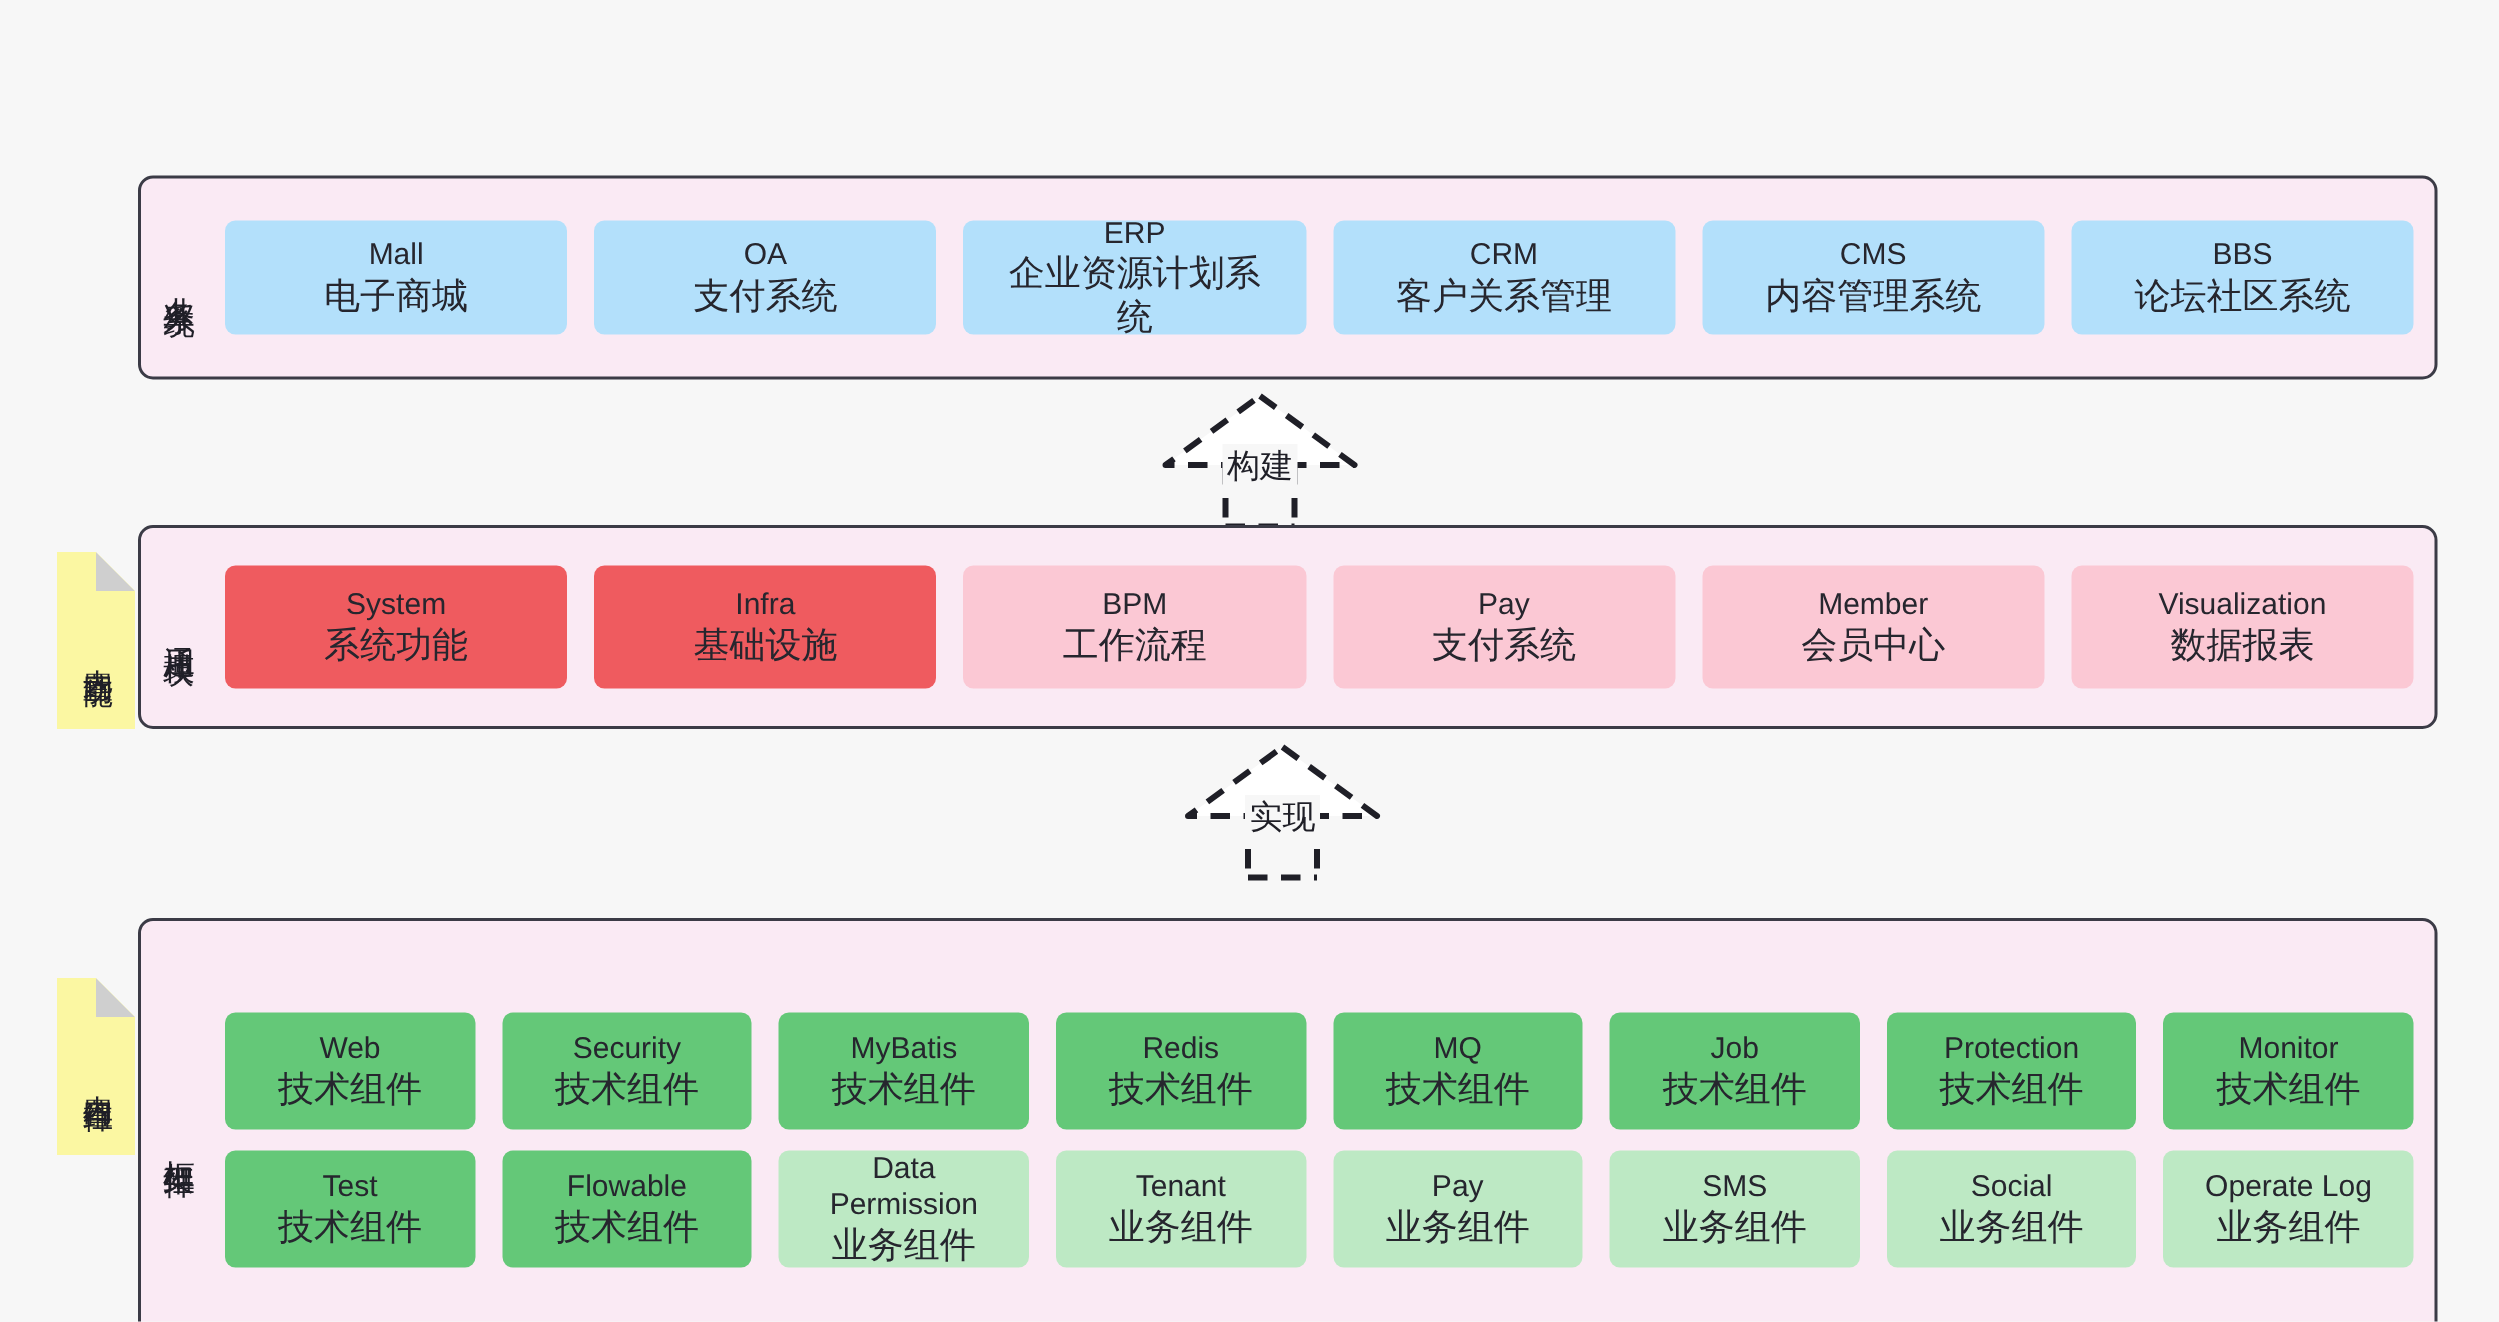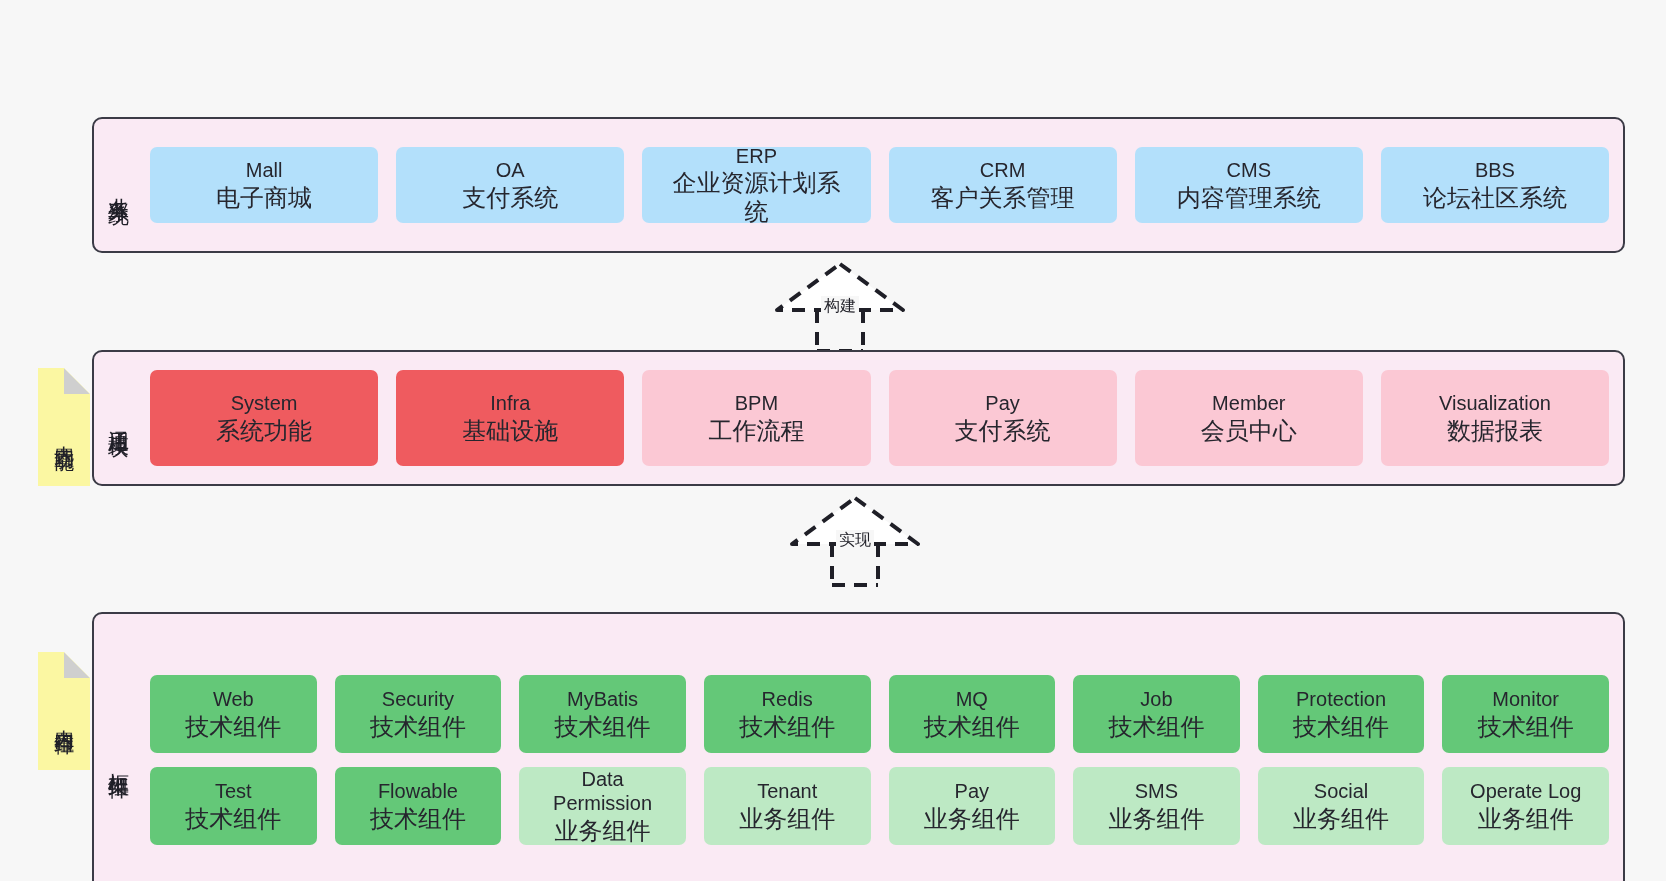--- a/index.html
+++ b/index.html
@@ -80,21 +80,21 @@
   .node .name {
     font-size: 20px;
     line-height: 1.22;
   }
   .node .sub {
     font-size: 24px;
     line-height: 1.22;
   }
 
   .h-biz   { height: 76px; }
-  .h-mod   { height: 96px; }
+  .h-mod   { height: 82px; }
   .h-frame { height: 78px; }
 
   .c-blue        { background: #b3e0fb; }
   .c-red         { background: #ef5b5f; }
   .c-pink        { background: #fbc8d4; text-align: center; }
   .c-green       { background: #64c878; }
   .c-green-light { background: #bde9c4; }
 
   
   .sticky {
@@ -130,21 +130,21 @@
   }
   .connector svg {
     display: block;
     overflow: visible;
   }
   .connector .clabel {
     position: absolute;
     left: 50%;
     transform: translateX(-50%);
     top: 38px;
-    font-size: 16px;
+    font-size: 22px;
     color: #1f1f27;
     background: #f7f7f7;
     padding: 0 3px;
     white-space: nowrap;
   }
 </style>
 </head>
 <body>
 
 <div class="canvas">

